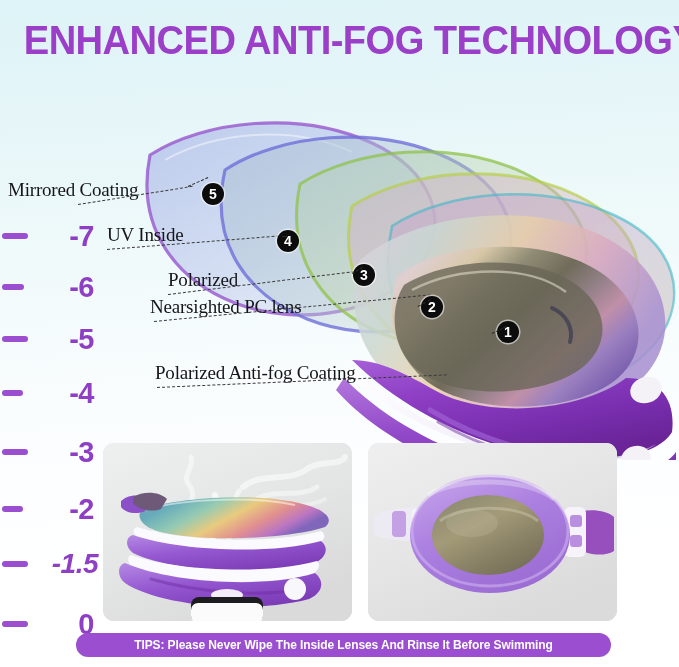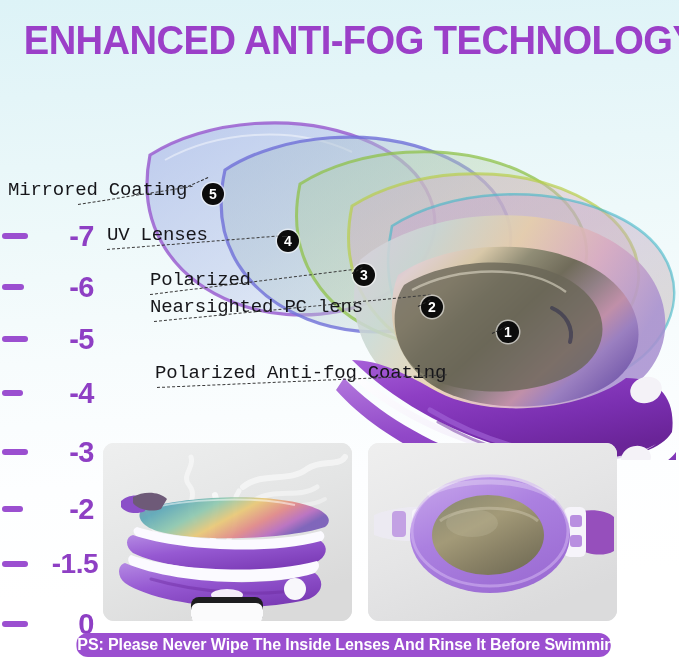--- a/index.html
+++ b/index.html
@@ -32,27 +32,27 @@
     position:absolute;left:2px;top:10px;
     width:26px;height:6px;border-radius:3px;background:#9b4fd0;
   }
   .tick-num{
     position:absolute;left:30px;top:-3px;width:64px;
     text-align:right;
     font-family:"Liberation Sans Narrow","Liberation Sans",sans-serif;
     font-weight:bold;font-size:29px;color:#8e3fc4;
     letter-spacing:-0.5px;
   }
-  .tick-num.wide{font-size:28px;}
+  .tick-num.wide{font-size:28px;font-style:italic;}
   
   #lensstack{position:absolute;left:0;top:60px;width:679px;height:400px;}
   
   .callout{position:absolute;}
   .callout .ctext{
-    font-family:Liberation Mono, monospace;
+    font-family:Liberation Serif, serif;
     font-size:19px;color:#16161a;white-space:nowrap;
     letter-spacing:-0.2px;
   }
   .callout .cline{
     position:absolute;left:0;height:0;
     border-top:1.6px dashed #3a3a3a;
   }
   .badge{
     position:absolute;width:22px;height:22px;border-radius:50%;
     background:#0c0c0c;color:#fff;
@@ -65,21 +65,21 @@
   
   .photo{
     position:absolute;border-radius:11px;overflow:hidden;
     background:linear-gradient(145deg,#eceded 0%,#e6e7e7 45%,#dededf 100%);
   }
   
   #tips{
     position:absolute;left:76px;top:633px;width:535px;height:24px;
     background:#9b4fd0;border-radius:14px;
     display:flex;align-items:center;justify-content:center;
-    color:#ffffff;font-weight:bold;font-size:16px;
+    color:#ffffff;font-weight:bold;font-size:12px;
     font-family:"Liberation Sans Narrow","Liberation Sans",sans-serif;
     letter-spacing:-0.1px;white-space:nowrap;
   }
 </style>
 </head>
 <body>
 
 <div id="page">
 
   <div id="title">ENHANCED ANTI-FOG TECHNOLOGY</div>
@@ -245,26 +245,26 @@
 
   <div>
 
     <div class="callout" style="left:8px;top:179px">
       <div class="ctext">Mirrored Coating</div>
       <div class="cline" style="left:70px;top:25px;width:116px;transform:rotate(-9deg);transform-origin:left center;"></div>
     </div>
     <div class="badge" style="left:202px;top:183px">5</div>
 
     <div class="callout" style="left:107px;top:224px">
-      <div class="ctext">UV Lenses</div>
+      <div class="ctext">UV Inside</div>
       <div class="cline" style="left:0px;top:25px;width:178px;transform:rotate(-4.5deg);transform-origin:left center;"></div>
     </div>
     <div class="badge" style="left:277px;top:230px">4</div>
 
-    <div class="callout" style="left:150px;top:269px">
+    <div class="callout" style="left:168px;top:269px">
       <div class="ctext">Polarized</div>
       <div class="cline" style="left:0px;top:25px;width:208px;transform:rotate(-7deg);transform-origin:left center;"></div>
     </div>
     <div class="badge" style="left:353px;top:264px">3</div>
 
     <div class="callout" style="left:150px;top:296px">
       <div class="ctext">Nearsighted PC lens</div>
       <div class="cline" style="left:4px;top:25px;width:278px;transform:rotate(-5.5deg);transform-origin:left center;"></div>
     </div>
     <div class="badge" style="left:421px;top:296px">2</div>

